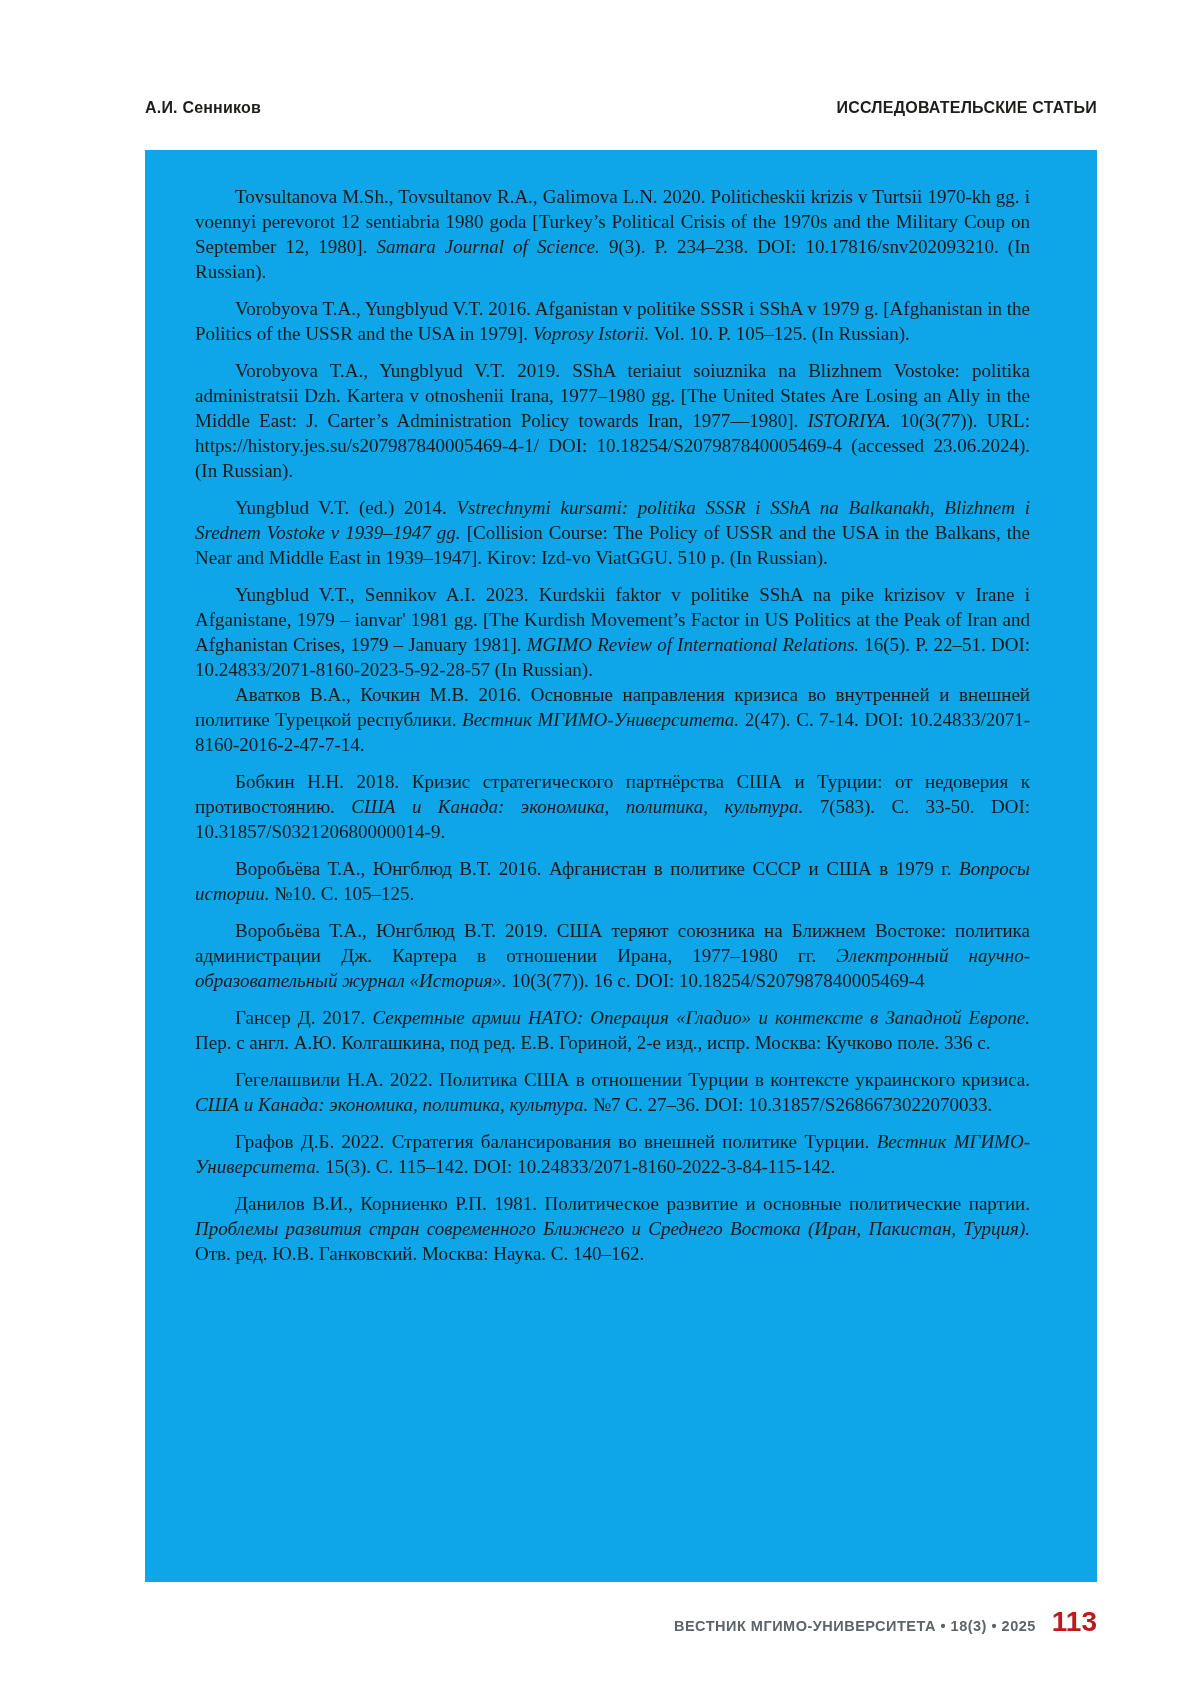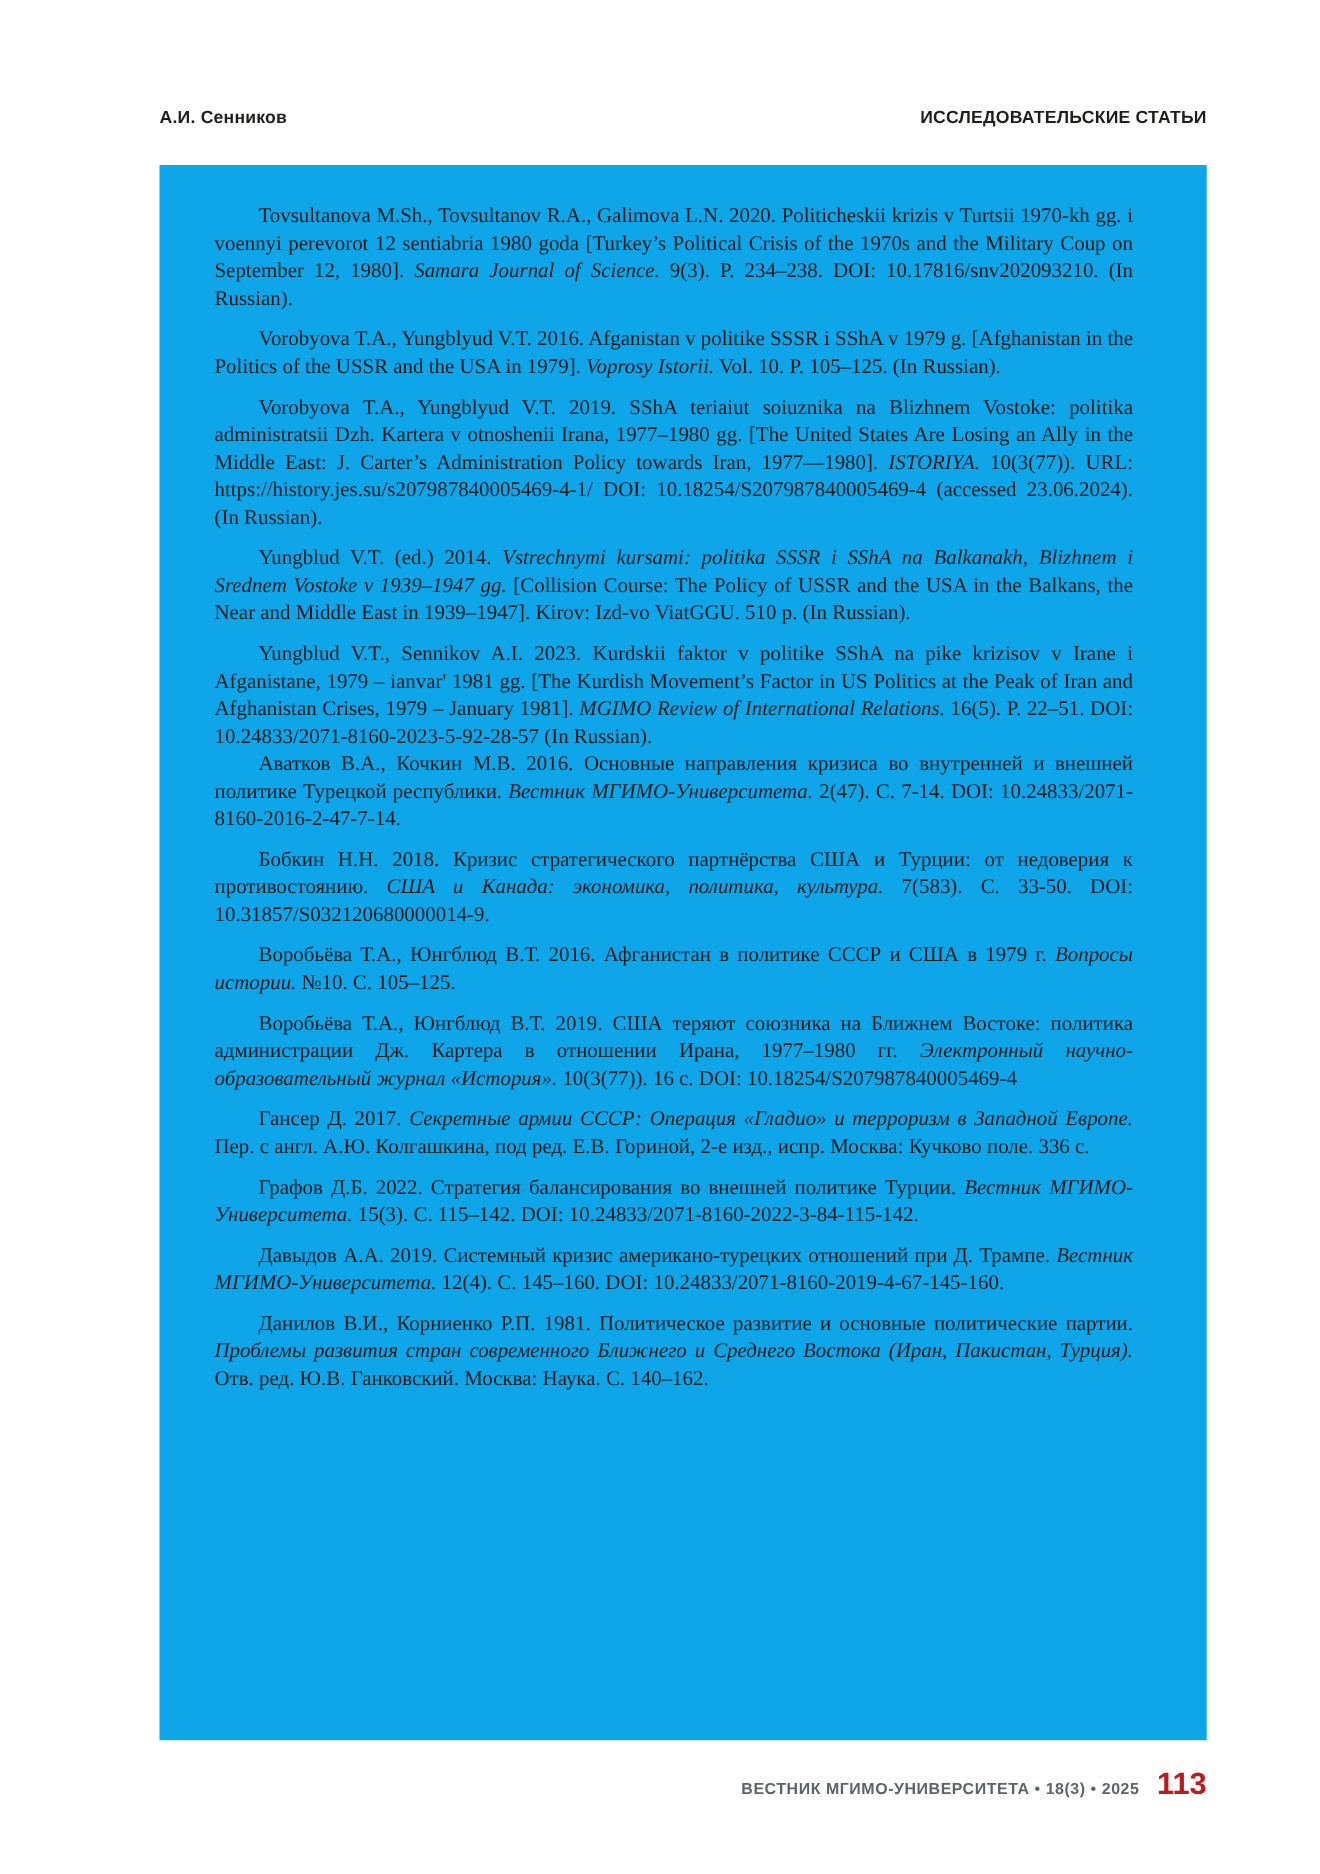--- a/index.html
+++ b/index.html
@@ -99,23 +99,23 @@
         <p class="ref"><span>Vorobyova T.A., Yungblyud V.T. 2016. Afganistan v politike SSSR i SShA v 1979 g. [Afghanistan in the Politics of the USSR and the USA in 1979]. </span><span class="it">Voprosy Istorii.</span><span> Vol. 10. P. 105–125. (In Russian).</span></p>
         <p class="ref"><span>Vorobyova T.A., Yungblyud V.T. 2019. SShA teriaiut soiuznika na Blizhnem Vostoke: politika administratsii Dzh. Kartera v otnoshenii Irana, 1977–1980 gg. [The United States Are Losing an Ally in the Middle East: J. Carter’s Administration Policy towards Iran, 1977—1980]. </span><span class="it">ISTORIYA.</span><span> 10(3(77)). URL: https://history.jes.su/s207987840005469-4-1/ DOI: 10.18254/S207987840005469-4 (accessed 23.06.2024). (In Russian).</span></p>
         <p class="ref"><span>Yungblud V.T. (ed.) 2014. </span><span class="it">Vstrechnymi kursami: politika SSSR i SShA na Balkanakh, Blizhnem i Srednem Vostoke v 1939–1947 gg.</span><span> [Collision Course: The Policy of USSR and the USA in the Balkans, the Near and Middle East in 1939–1947]. Kirov: Izd-vo ViatGGU. 510 p. (In Russian).</span></p>
         <p class="ref"><span>Yungblud V.T., Sennikov A.I. 2023. Kurdskii faktor v politike SShA na pike krizisov v Irane i Afganistane, 1979 – ianvar' 1981 gg. [The Kurdish Movement’s Factor in US Politics at the Peak of Iran and Afghanistan Crises, 1979 – January 1981]. </span><span class="it">MGIMO Review of International Relations.</span><span> 16(5). P. 22–51. DOI: 10.24833/2071-8160-2023-5-92-28-57 (In Russian).</span></p>
       </div>
     <div id="refs-russian">
         <p class="ref"><span>Аватков В.А., Кочкин М.В. 2016. Основные направления кризиса во внутренней и внешней политике Турецкой республики. </span><span class="it">Вестник МГИМО-Университета.</span><span> 2(47). С. 7-14. DOI: 10.24833/2071-8160-2016-2-47-7-14.</span></p>
         <p class="ref"><span>Бобкин Н.Н. 2018. Кризис стратегического партнёрства США и Турции: от недоверия к противостоянию. </span><span class="it">США и Канада: экономика, политика, культура.</span><span> 7(583). С. 33-50. DOI: 10.31857/S032120680000014-9.</span></p>
         <p class="ref"><span>Воробьёва Т.А., Юнгблюд В.Т. 2016. Афганистан в политике СССР и США в 1979 г. </span><span class="it">Вопросы истории.</span><span> №10. С. 105–125.</span></p>
         <p class="ref"><span>Воробьёва Т.А., Юнгблюд В.Т. 2019. США теряют союзника на Ближнем Востоке: политика администрации Дж. Картера в отношении Ирана, 1977–1980 гг. </span><span class="it">Электронный научно-образовательный журнал «История».</span><span> 10(3(77)). 16 с. DOI: 10.18254/S207987840005469-4</span></p>
-        <p class="ref"><span>Гансер Д. 2017. </span><span class="it">Секретные армии СССР: Операция «Гладио» и терроризм в Западной Европе.</span><span> Пер. с англ. А.Ю. Колгашкина, под ред. Е.В. Гориной, 2-е изд., испр. Москва: Кучково поле. 336 с.</span></p>
+        <p class="ref"><span>Гансер Д. 2017. </span><span class="it">Секретные армии НАТО: Операция «Гладио» и контексте в Западной Европе.</span><span> Пер. с англ. А.Ю. Колгашкина, под ред. Е.В. Гориной, 2-е изд., испр. Москва: Кучково поле. 336 с.</span></p>
+        <p class="ref"><span>Гегелашвили Н.А. 2022. Политика США в отношении Турции в контексте украинского кризиса. </span><span class="it">США и Канада: экономика, политика, культура.</span><span> №7 С. 27–36. DOI: 10.31857/S2686673022070033.</span></p>
         <p class="ref"><span>Графов Д.Б. 2022. Стратегия балансирования во внешней политике Турции. </span><span class="it">Вестник МГИМО-Университета.</span><span> 15(3). С. 115–142. DOI: 10.24833/2071-8160-2022-3-84-115-142.</span></p>
-        <p class="ref"><span>Давыдов А.А. 2019. Системный кризис американо-турецких отношений при Д. Трампе. </span><span class="it">Вестник МГИМО-Университета.</span><span> 12(4). С. 145–160. DOI: 10.24833/2071-8160-2019-4-67-145-160.</span></p>
         <p class="ref"><span>Данилов В.И., Корниенко Р.П. 1981. Политическое развитие и основные политические партии. </span><span class="it">Проблемы развития стран современного Ближнего и Среднего Востока (Иран, Пакистан, Турция).</span><span> Отв. ред. Ю.В. Ганковский. Москва: Наука. С. 140–162.</span></p>
       </div>
   </div>
 </div>
 
 <footer class="page-footer">
   <span class="journal-line">ВЕСТНИК МГИМО-УНИВЕРСИТЕТА • 18(3) • 2025</span>
   <span class="page-number">113</span>
 </footer>
 

